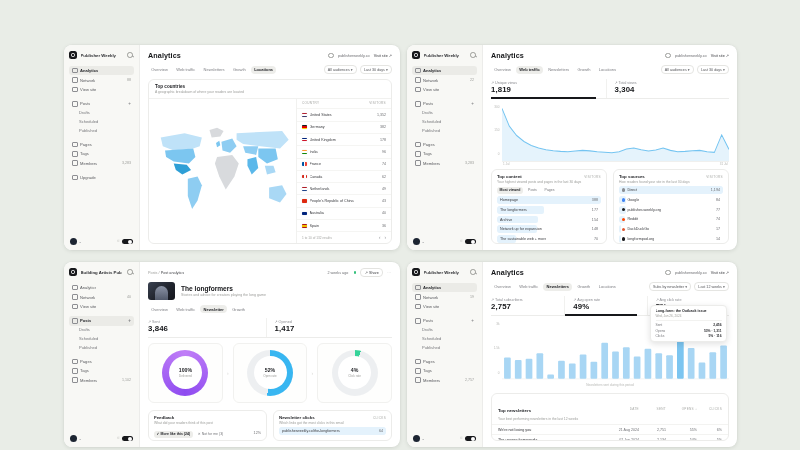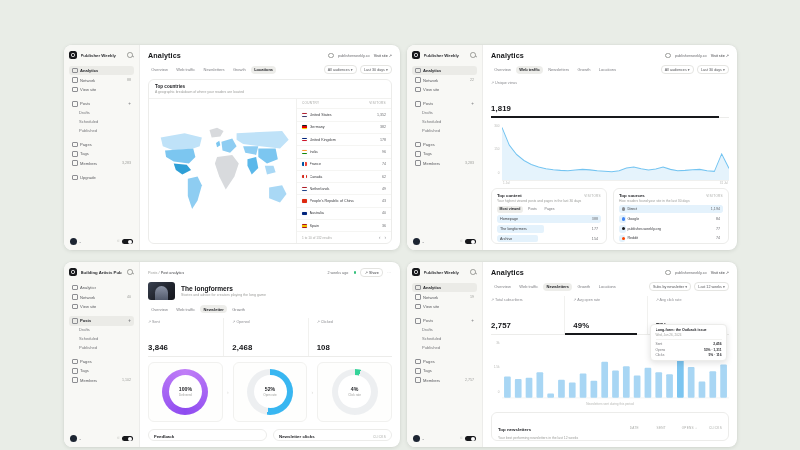--- a/index.html
+++ b/index.html
@@ -46,21 +46,21 @@
   .tab{padding:1.6px 3.2px;border-radius:4px;font-size:4px;color:#7d7e83;white-space:nowrap}
   .tab.active{background:#ededea;color:#232428;font-weight:700}
   .tab-filters{margin-left:auto;display:flex;gap:3px}
   .filter{border:1px solid #e5e5e2;border-radius:4px;padding:1.6px 3.2px;font-size:3.7px;color:#55565a;white-space:nowrap;background:#fff}
   
   .stats{display:flex;margin-top:5px;border-bottom:1px solid #ececea}
   .stat{flex:1;padding:2px 0 3.5px;position:relative}
   .stat + .stat{border-left:1px solid #f1f1ef;padding-left:8px}
   .stat.active::after{content:"";position:absolute;left:0;right:10px;bottom:-1px;height:1.3px;background:#17181b}
   .stat-label{font-size:3.7px;color:#8b8c91}
-  .stat-value{font-size:7.8px;font-weight:700;color:#141518;margin-top:19px;letter-spacing:.1px}
+  .stat-value{font-size:7.8px;font-weight:700;color:#141518;margin-top:0;letter-spacing:.1px}
   
   .linewrap{display:flex;margin-top:5px;height:58px}
   .ylab{width:11px;display:flex;flex-direction:column;justify-content:space-between;align-items:flex-end;font-size:3.1px;color:#b7b8b5;padding:1px 2.5px 6px 0;box-sizing:border-box}
   .lplot{flex:1;position:relative;border-bottom:1px solid #f0f0ee}
   .lplot svg,.bplot svg{position:absolute;inset:0;width:100%;height:100%}
   .xl{position:absolute;bottom:-5.5px;font-size:3.1px;color:#b7b8b5}
   .xl.left{left:1px}.xl.right{right:1px}
   
   .duo{display:flex;gap:6px;margin-top:7px;flex:1;min-height:0}
   .mini-card{flex:1;border:1px solid #ececea;border-radius:6px;padding:4px 5px;min-width:0;overflow:hidden}
@@ -400,20 +400,24 @@
       <div class="tab-filters" id="flt-tr">
           <span class="filter">All audiences ▾</span>
           <span class="filter">Last 30 days ▾</span>
         </div>
     </div>
     <div class="stats" id="st-tr">
         <div class="stat active">
           <div class="stat-label">↗ Unique views</div>
           <div class="stat-value">1,819</div>
         </div>
+        <div class="stat">
+          <div class="stat-label">↗ Total views</div>
+          <div class="stat-value">3,304</div>
+        </div>
       </div>
     <div class="linewrap">
       <div class="ylab" id="tr-ylab">
           <span>300</span>
           <span>150</span>
           <span>0</span>
         </div>
       <div class="lplot">
         <svg id="tr-line" viewBox="0 0 244 54" preserveAspectRatio="none">
             <polygon points="0,4.25 7.870967741935484,20.96875 15.741935483870968,29.875 23.612903225806452,35.5 31.483870967741936,39.25 39.354838709677416,41.75 47.225806451612904,43.3125 55.096774193548384,44.25 62.96774193548387,44.875 70.83870967741936,45.1875 78.70967741935483,44.5625 86.58064516129032,43.9375 94.45161290322581,44.40625 102.3225806451613,45.1875 110.19354838709677,45.65625 118.06451612903226,46.125 125.93548387096774,45.1875 133.8064516129032,42.6875 141.67741935483872,41.75 149.5483870967742,43.3125 157.41935483870967,44.5625 165.29032258064515,43.625 173.16129032258064,41.75 181.03225806451613,43.9375 188.90322580645162,45.1875 196.77419354838707,44.875 204.6451612903226,44.25 212.51612903225808,43.9375 220.38709677419354,45.1875 228.25806451612902,45.8125 236.1290322580645,29.25 244,43 244,54 0,54" fill="#d4ebfa" opacity="0.6"></polygon>
@@ -594,25 +598,21 @@
         </div>
       <div class="tab-filters" id="flt-bl"></div>
     </div>
     <div class="stats" id="st-bl">
         <div class="stat">
           <div class="stat-label">↗ Sent</div>
           <div class="stat-value">3,846</div>
         </div>
         <div class="stat">
           <div class="stat-label">↗ Opened</div>
-          <div class="stat-value">2,468</div>
-        </div>
-        <div class="stat">
-          <div class="stat-label">↗ Clicked</div>
-          <div class="stat-value">108</div>
+          <div class="stat-value">1,417</div>
         </div>
       </div>
     <div class="gauges" id="gauges">
       <div class="gauge-cell">
         <div class="donut" style="background: conic-gradient(rgb(192, 126, 247), rgb(142, 75, 240), rgb(192, 126, 247));">
             <div class="hole">
           <span class="donut-val">100%</span>
           <span class="donut-label">Delivered</span>
         </div>
           </div>

